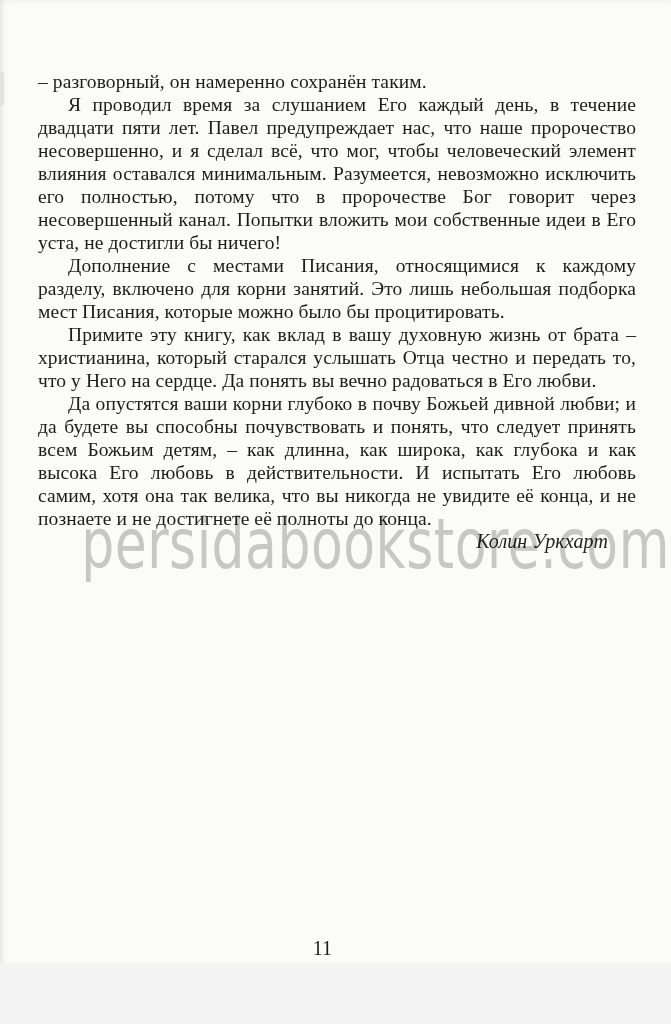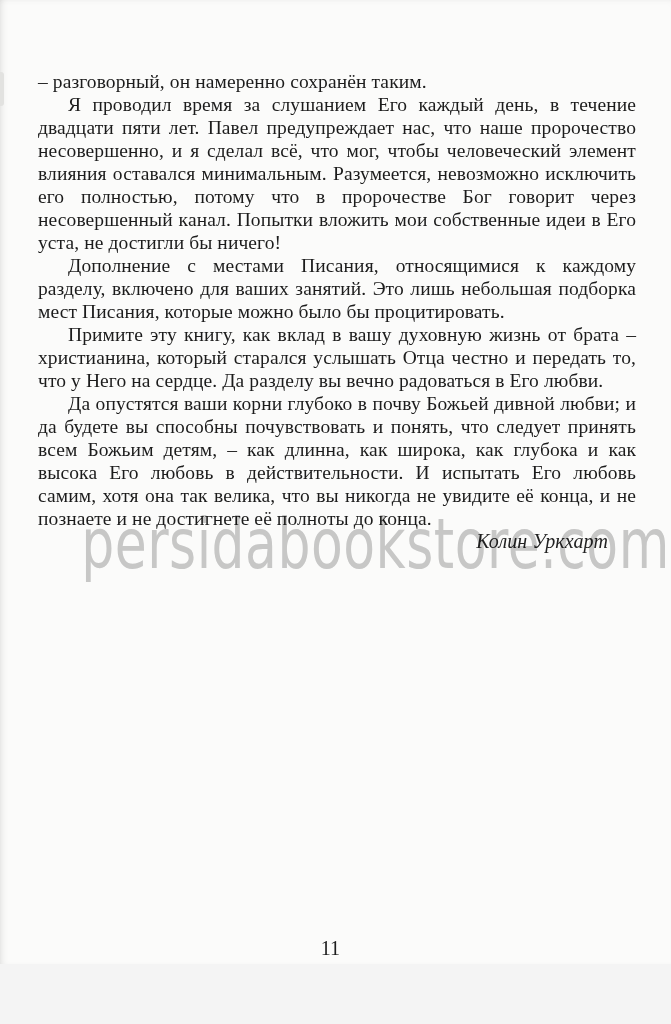--- a/index.html
+++ b/index.html
@@ -64,21 +64,21 @@
     font-family: "DejaVu Sans", sans-serif;
     font-size: 52px;
     letter-spacing: 0.5px;
     white-space: nowrap;
     color: #c5c5c5;
     transform: scaleY(1.32);
     opacity: 0.9;
   }
   .page-number {
     position: absolute;
-    left: 8px;
+    left: 0;
     top: 937px;
     width: 645px;
     text-align: center;
     font-size: 20px;
     color: #1c1c1c;
   }
   .edge-artifact {
     position: absolute;
     left: 0;
     top: 72px;
@@ -91,22 +91,22 @@
 </head>
 <body>
 
 <div class="scan-page">
 
   <div class="edge-artifact"></div>
 
   <div class="text-block">
     <p class="continuation">– разговорный, он намеренно сохранён таким.</p>
     <p>Я проводил время за слушанием Его каждый день, в течение двадцати пяти лет. Павел предупреждает нас, что наше пророчество несовершенно, и я сделал всё, что мог, чтобы человеческий элемент влияния оставался минимальным. Разумеется, невозможно исключить его полностью, потому что в пророчестве Бог говорит через несовершенный канал. Попытки вложить мои собственные идеи в Его уста, не достигли бы ничего!</p>
-    <p>Дополнение с местами Писания, относящимися к каждому разделу, включено для ваших занятий. Это лишь небольшая подборка мест Писания, которые можно было бы процитировать.</p>
-    <p>Примите эту книгу, как вклад в вашу духовную жизнь от брата – христианина, который старался услышать Отца честно и передать то, что у Него на сердце. Да разделу вы вечно радоваться в Его любви.</p>
+    <p>Дополнение с местами Писания, относящимися к каждому разделу, включено для корни занятий. Это лишь небольшая подборка мест Писания, которые можно было бы процитировать.</p>
+    <p>Примите эту книгу, как вклад в вашу духовную жизнь от брата – христианина, который старался услышать Отца честно и передать то, что у Него на сердце. Да понять вы вечно радоваться в Его любви.</p>
     <p>Да опустятся ваши корни глубоко в почву Божьей дивной любви; и да будете вы способны почувствовать и понять, что следует принять всем Божьим детям, – как длинна, как широка, как глубока и как высока Его любовь в действительности. И испытать Его любовь самим, хотя она так велика, что вы никогда не увидите её конца, и не познаете и не достигнете её полноты до конца.</p>
     <p class="signature-line">Колин Уркхарт</p>
   </div>
 
   <div class="watermark">
     <span>persidabookstore.com</span>
   </div>
 
   <div class="page-number">11</div>
 

